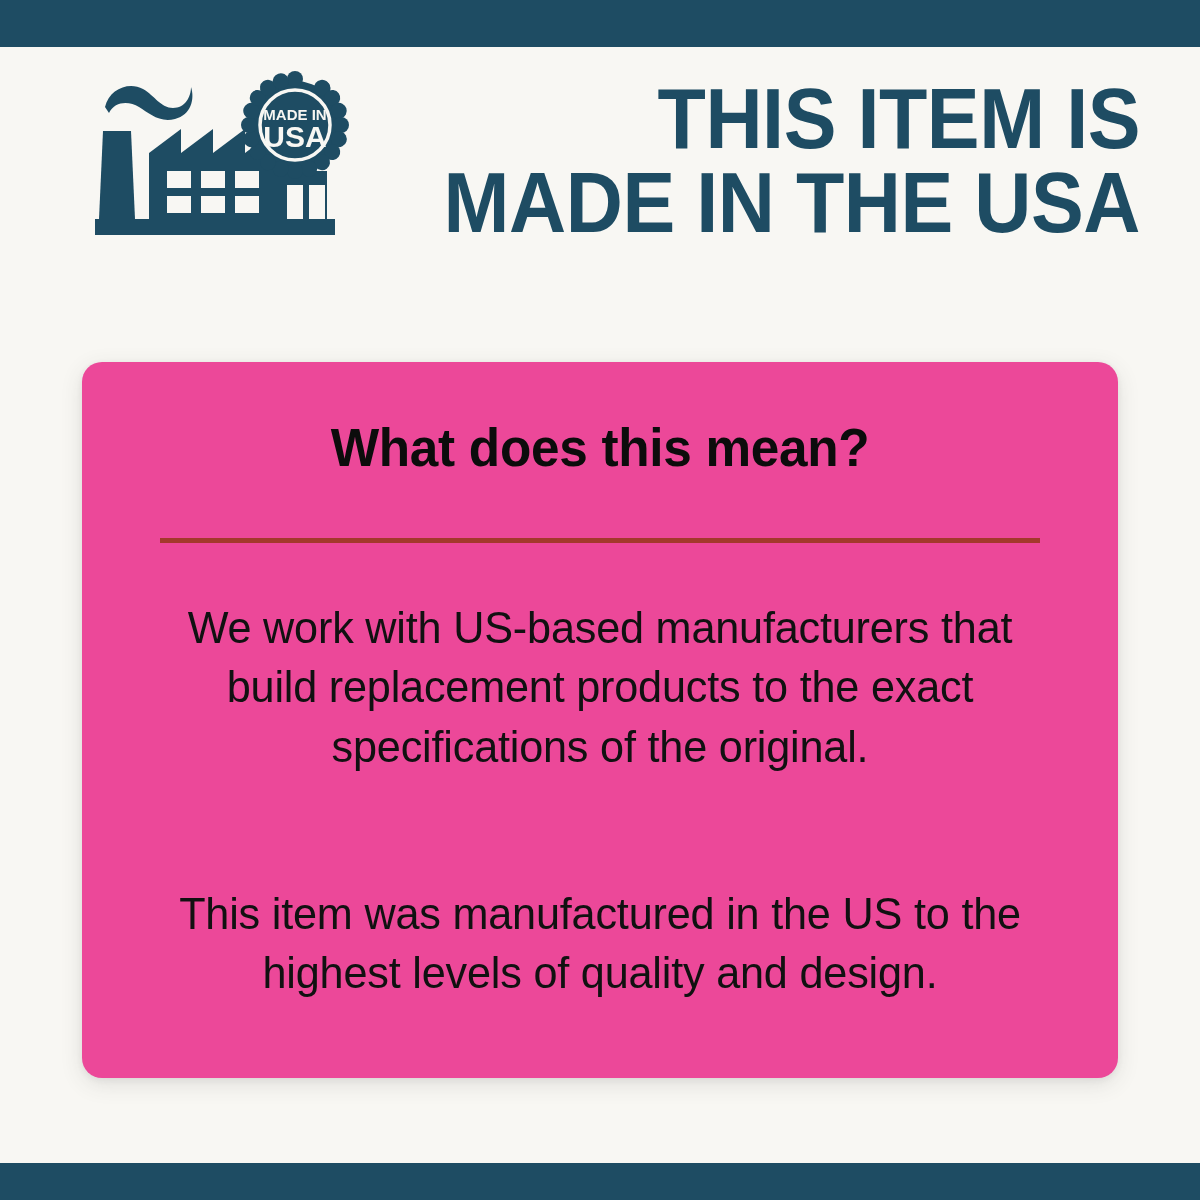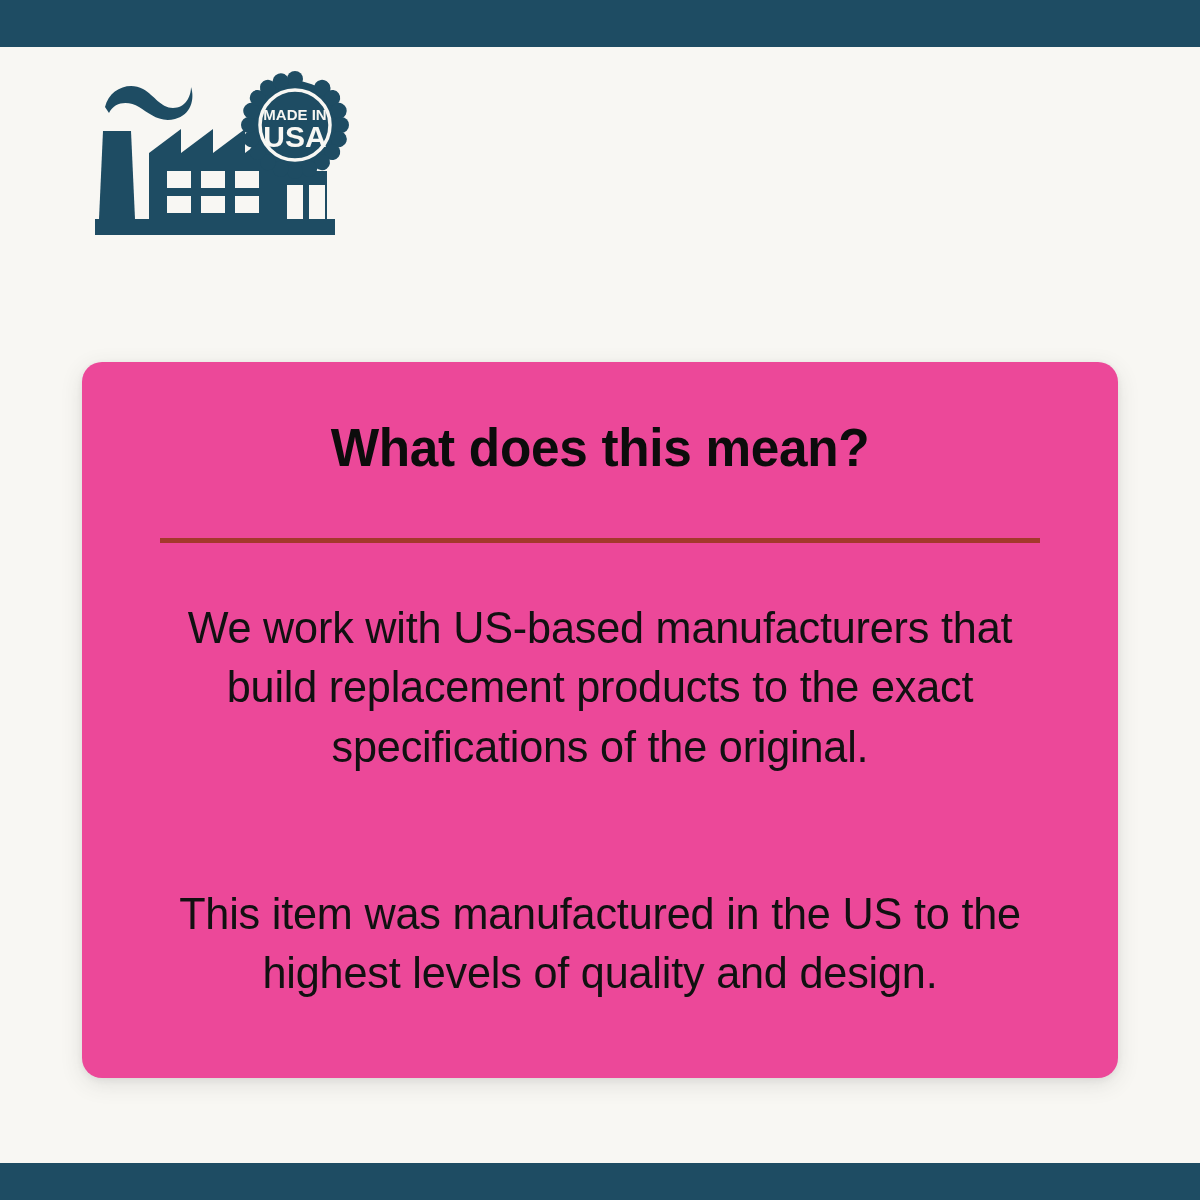--- a/index.html
+++ b/index.html
@@ -31,26 +31,26 @@
     top: 47px;
     left: 0;
     width: 1200px;
     height: 1116px;
     background: #f8f7f3;
   }
 
   
   .header {
     position: absolute;
-    top: 52px;
+    top: 59px;
     left: 95px;
     width: 1050px;
     height: 200px;
     display: flex;
-    align-items: flex-end;
+    align-items: center;
     justify-content: space-between;
   }
   .logo-wrap {
     width: 255px;
     height: 185px;
     position: relative;
     flex: 0 0 auto;
   }
   .logo-wrap svg { display: block; }
 
@@ -189,20 +189,24 @@
         </g>
 
         <circle cx="50" cy="50" r="35" fill="none" stroke="#f8f7f3" stroke-width="3.5"></circle>
 
         <text x="50" y="45" text-anchor="middle" font-family="'Liberation Sans Narrow','Liberation Sans',sans-serif" font-size="15" font-weight="bold" fill="#f8f7f3">MADE IN</text>
         <text x="50" y="72" text-anchor="middle" font-family="'Liberation Sans Narrow','Liberation Sans',sans-serif" font-size="30" font-weight="bold" fill="#f8f7f3">USA</text>
       </g>
     </svg>
   </div>
 
+  <div class="title-block">
+    <span class="title-line">THIS ITEM IS</span>
+    <span class="title-line">MADE IN THE USA</span>
+  </div>
 </div>
 
 <div class="card">
   <div class="card-heading">What does this mean?</div>
 
   <div class="divider"></div>
 
   <div class="para para-1">We work with US-based manufacturers that build replacement products to the exact specifications of the original.</div>
 
   <div class="para para-2">This item was manufactured in the US to the highest levels of quality and design.</div>

